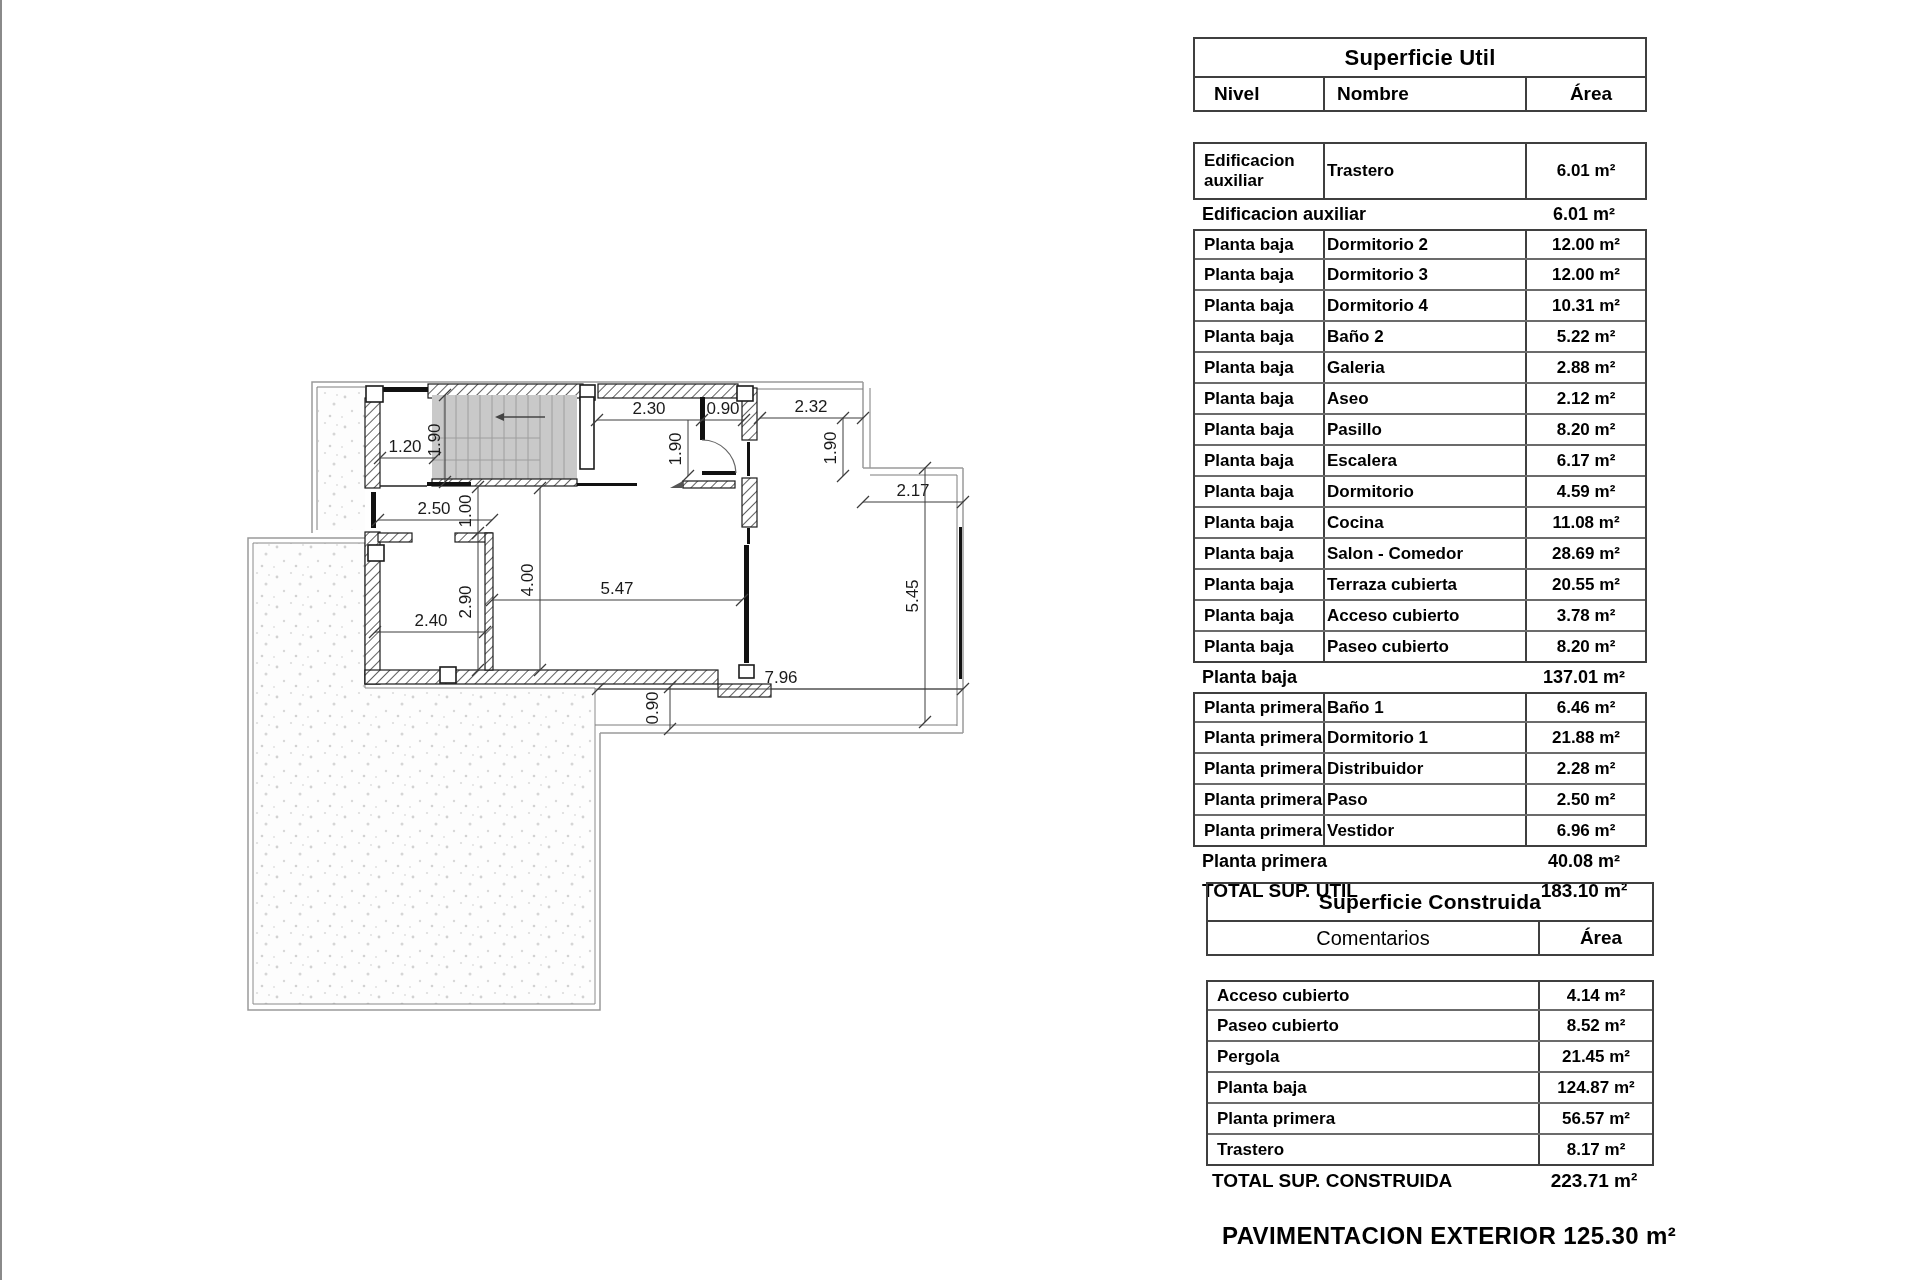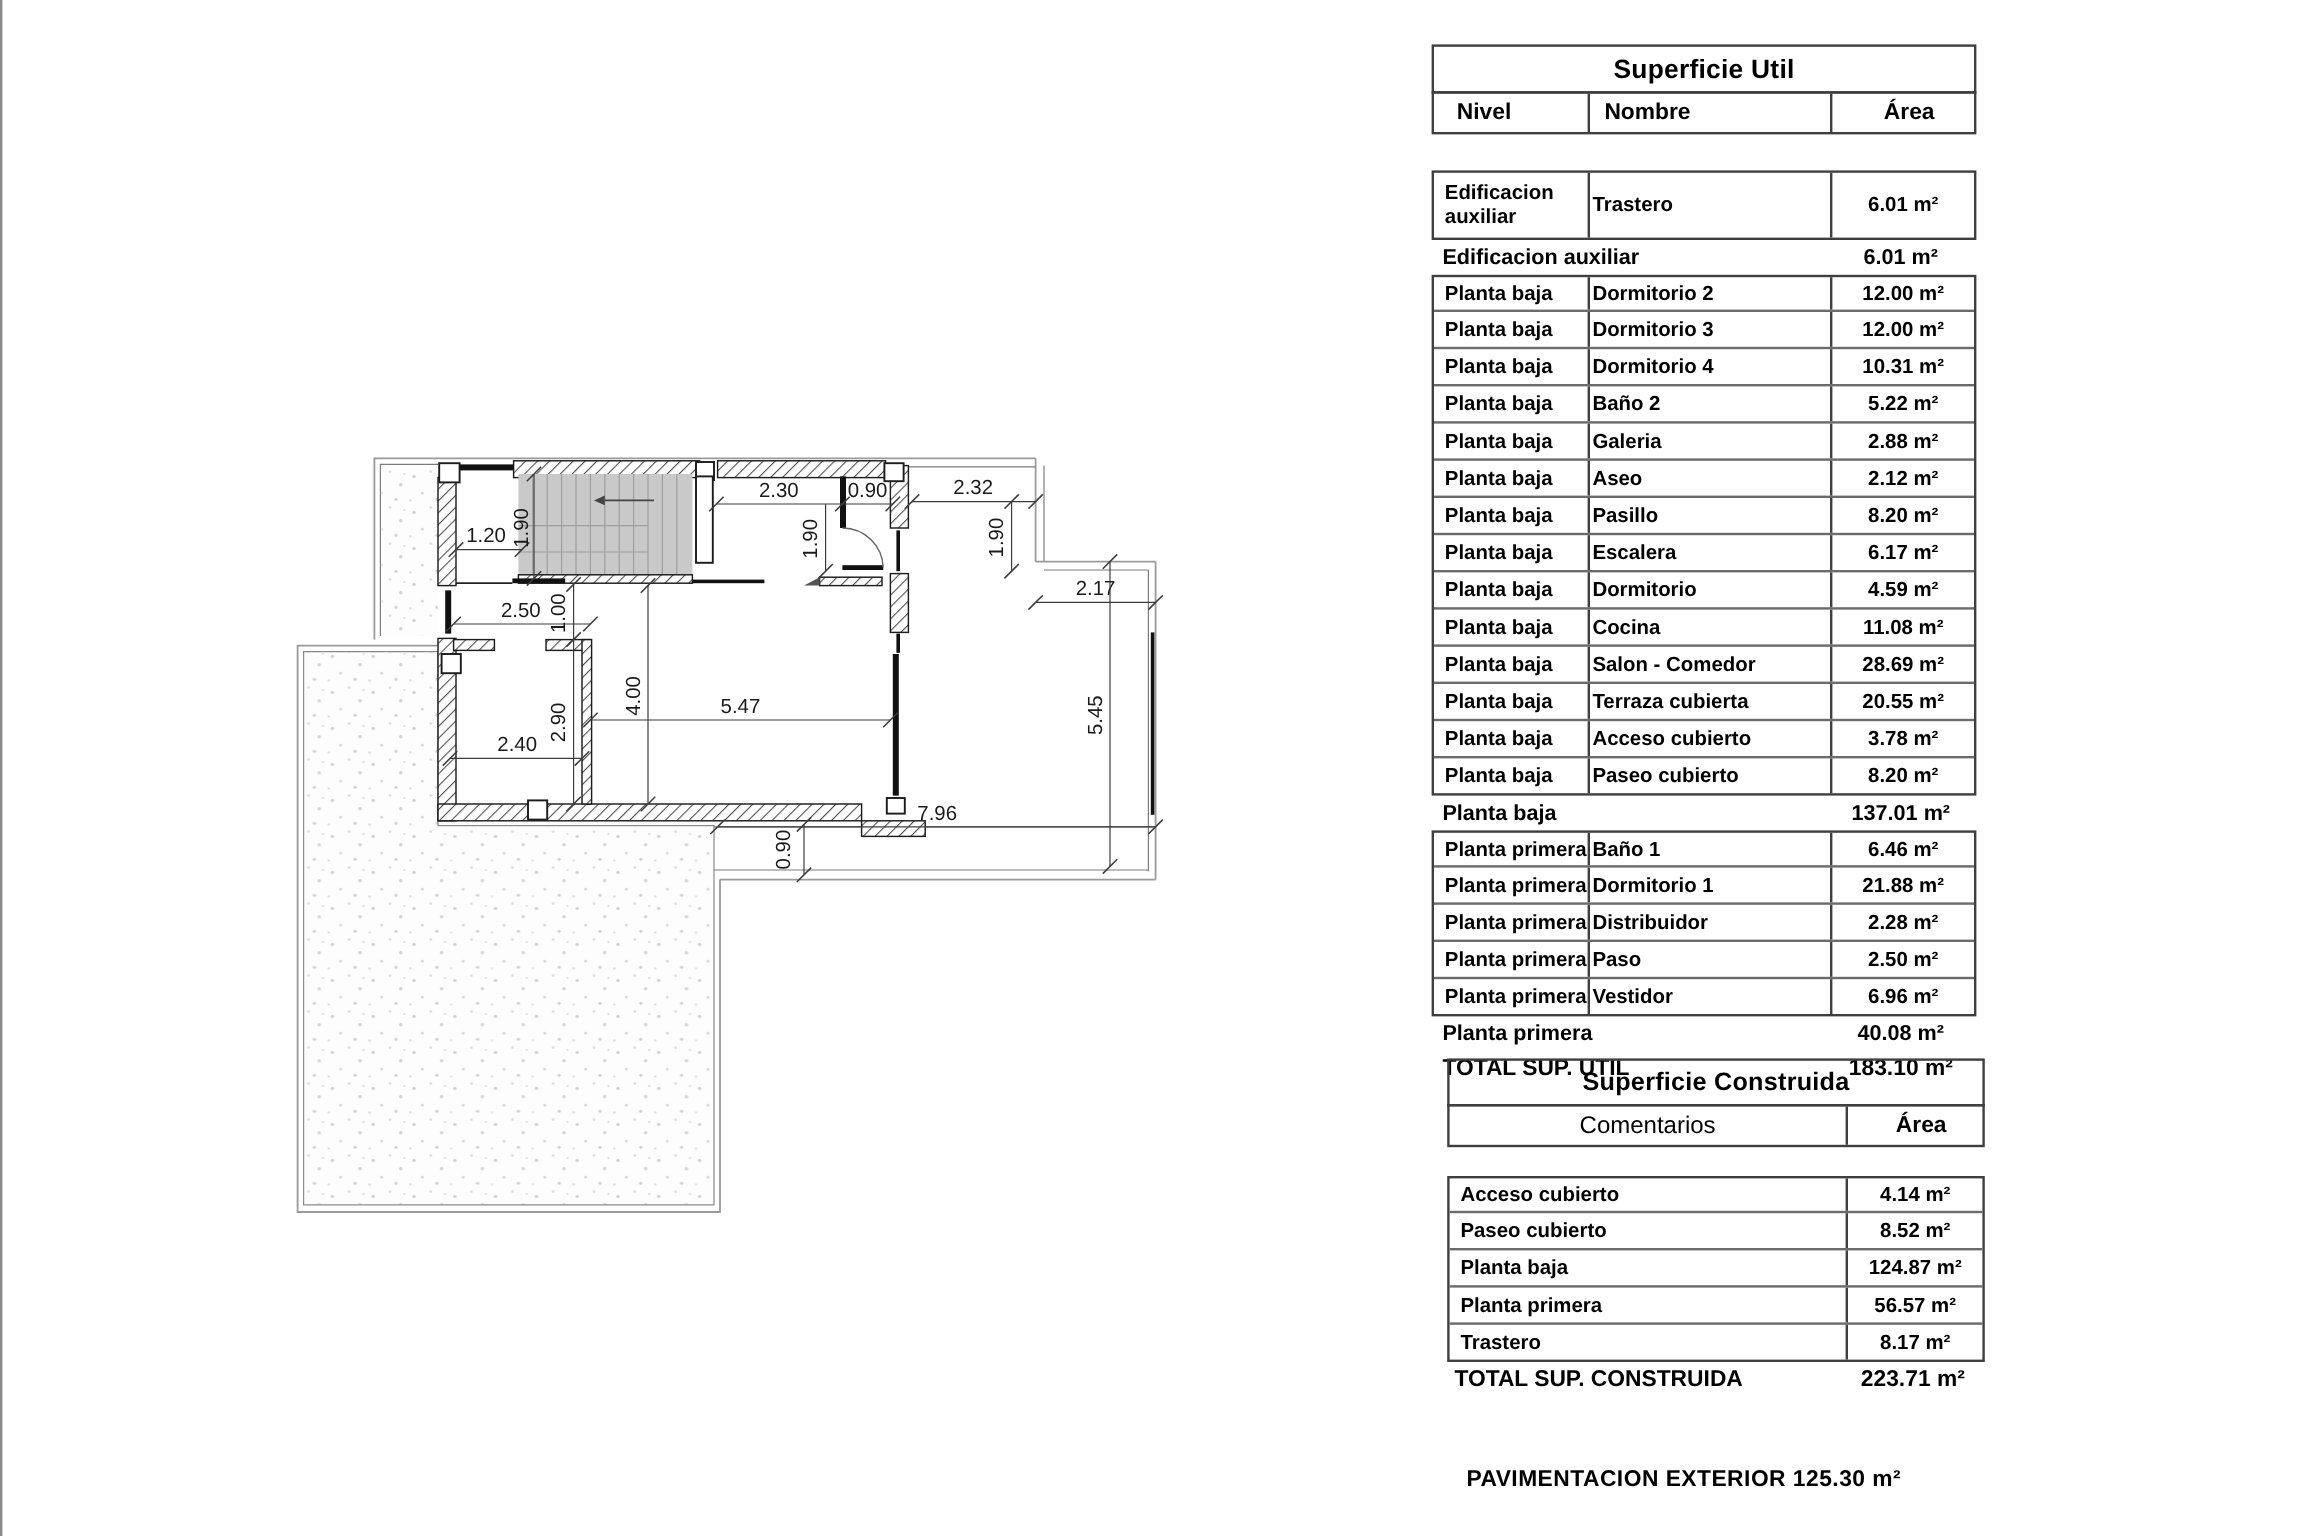--- a/index.html
+++ b/index.html
@@ -26,21 +26,21 @@
   .hd{font-size:19px;margin-left:10px;}
   .hd-center{justify-content:center;padding-left:0;}
   .aux .r{height:54px;}
   .aux .c1{line-height:1.2;white-space:normal;align-items:center;}
   .sub{display:grid;height:29px;}
   .sub .cell{font-size:18px;}
   .tot .cell{font-size:19px;}
   .sp{height:30px;}
   .sp2{height:24px;}
   .head-reg{font-weight:normal;font-size:20px;}
-  #footer-note{position:absolute;left:1222px;top:1222px;font-weight:bold;font-size:19px;
+  #footer-note{position:absolute;left:1222px;top:1222px;font-weight:bold;font-size:24px;
                letter-spacing:.4px;white-space:nowrap;}
 
   
   .wall{fill:url(#hatch);stroke:#1c1c1c;stroke-width:1.2;}
   .colm{fill:#ffffff;stroke:#1c1c1c;stroke-width:1.6;}
   .blk{fill:#111111;}
   .site{stroke:#9a9a9a;stroke-width:1.5;fill:none;}
   .site2{stroke:#7d7d7d;stroke-width:1;fill:none;}
   .dim{stroke:#3c3c3c;stroke-width:1;fill:none;}
   .tick{stroke:#3c3c3c;stroke-width:1.3;}
@@ -381,20 +381,24 @@
   <div class="grp">
     <div class="r c-cols">
         <div class="cell c1">Acceso cubierto</div>
         <div class="cell c3 nb">4.14 m²</div>
       </div>
     <div class="r c-cols">
         <div class="cell c1">Paseo cubierto</div>
         <div class="cell c3 nb">8.52 m²</div>
       </div>
     <div class="r c-cols">
+        <div class="cell c1">Pergola</div>
+        <div class="cell c3 nb">21.45 m²</div>
+      </div>
+    <div class="r c-cols">
         <div class="cell c1">Planta baja</div>
         <div class="cell c3 nb">124.87 m²</div>
       </div>
     <div class="r c-cols">
         <div class="cell c1">Planta primera</div>
         <div class="cell c3 nb">56.57 m²</div>
       </div>
     <div class="r c-cols">
         <div class="cell c1">Trastero</div>
         <div class="cell c3 nb">8.17 m²</div>

